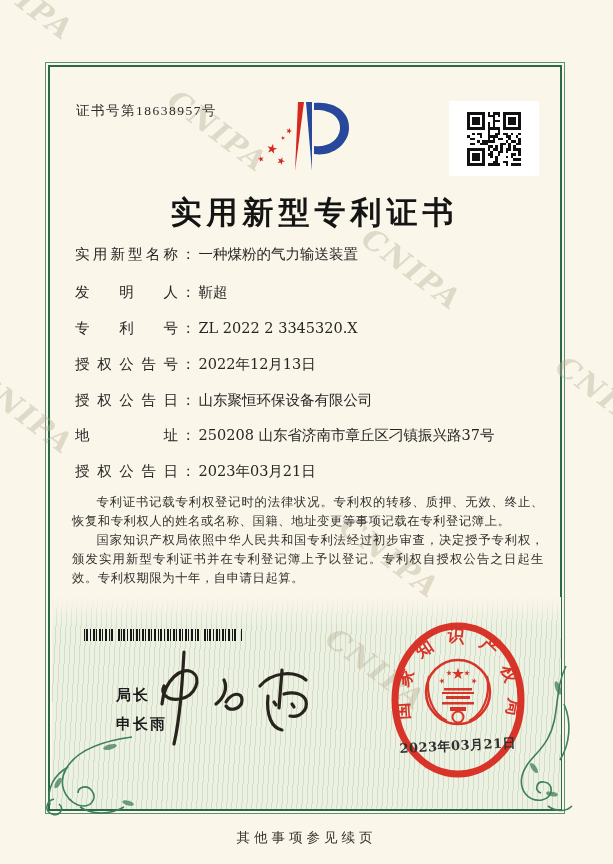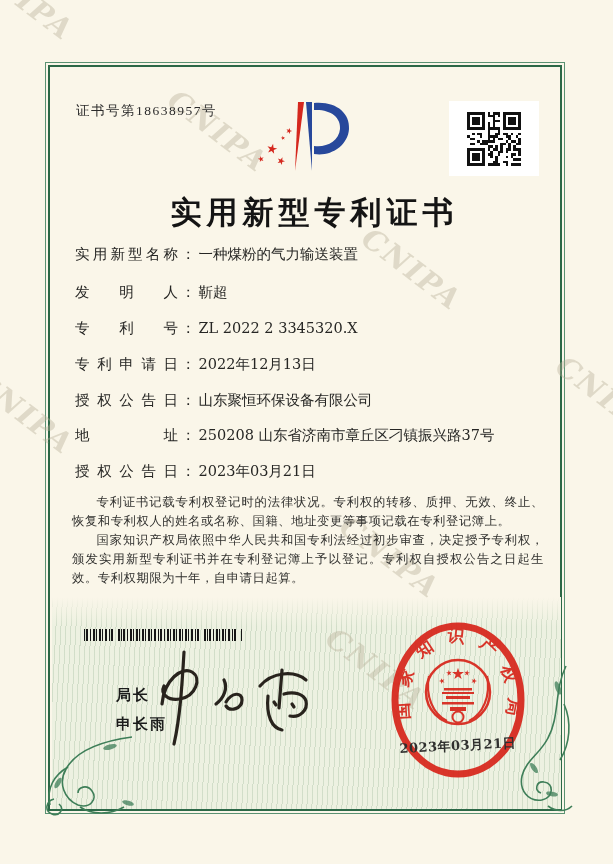--- a/index.html
+++ b/index.html
@@ -247,21 +247,21 @@
       <div class="field-row" style="top:0;font-family:Liberation Mono, monospace;">
         <span class="flabel">实用新型名称</span><span class="colon">：</span><span class="fvalue">一种煤粉的气力输送装置</span>
       </div>
       <div class="field-row" style="top:38px;">
         <span class="flabel">发明人</span><span class="colon">：</span><span class="fvalue">靳超</span>
       </div>
       <div class="field-row" style="top:74px;">
         <span class="flabel">专利号</span><span class="colon">：</span><span class="fvalue">ZL 2022 2 3345320.X</span>
       </div>
       <div class="field-row" style="top:110px;">
-        <span class="flabel">专利申请日</span><span class="colon">：</span><span class="fvalue">2022年12月13日</span>
+        <span class="flabel">授权公告号</span><span class="colon">：</span><span class="fvalue">2022年12月13日</span>
       </div>
       <div class="field-row" style="top:146px;">
         <span class="flabel">授权公告日</span><span class="colon">：</span><span class="fvalue">山东聚恒环保设备有限公司</span>
       </div>
       <div class="field-row" style="top:181px;">
         <span class="flabel">地址</span><span class="colon">：</span><span class="fvalue">250208 山东省济南市章丘区刁镇振兴路37号</span>
       </div>
       <div class="field-row" style="top:217px;width:468px;">
         <span><span class="flabel">授权公告日</span><span class="colon">：</span><span class="fvalue">2023年03月21日</span></span>
       </div>
@@ -344,15 +344,16 @@
         <path d="M52,40 C60,58 58,80 48,96"></path>
         <path d="M36,142 C44,148 54,148 60,142"></path>
       </g>
       <g fill="#3e7e58" opacity="0.75">
         <ellipse cx="46" cy="24" rx="7" ry="2.6" transform="rotate(70 46 24)"></ellipse>
         <ellipse cx="22" cy="104" rx="6" ry="2.4" transform="rotate(55 22 104)"></ellipse>
         <ellipse cx="40" cy="130" rx="6" ry="2.4" transform="rotate(10 40 130)"></ellipse>
       </g>
     </svg>
 
+    <div class="cont-note">其他事项参见续页</div>
 
   </div>
 </div>
 
 </body></html>

